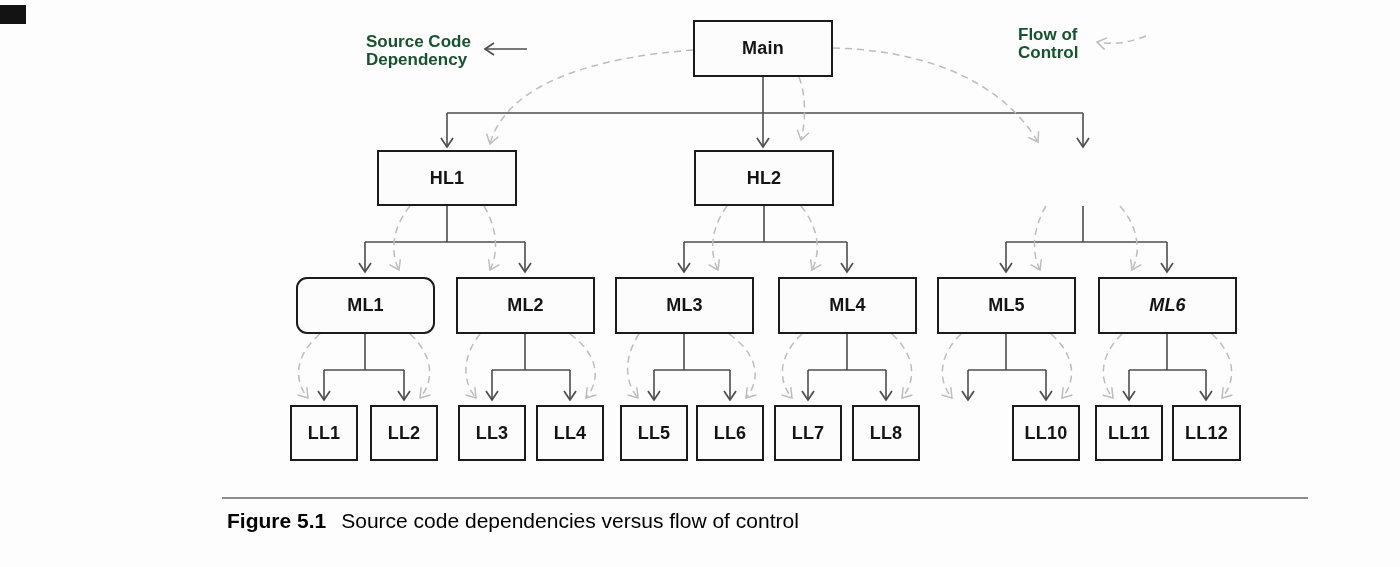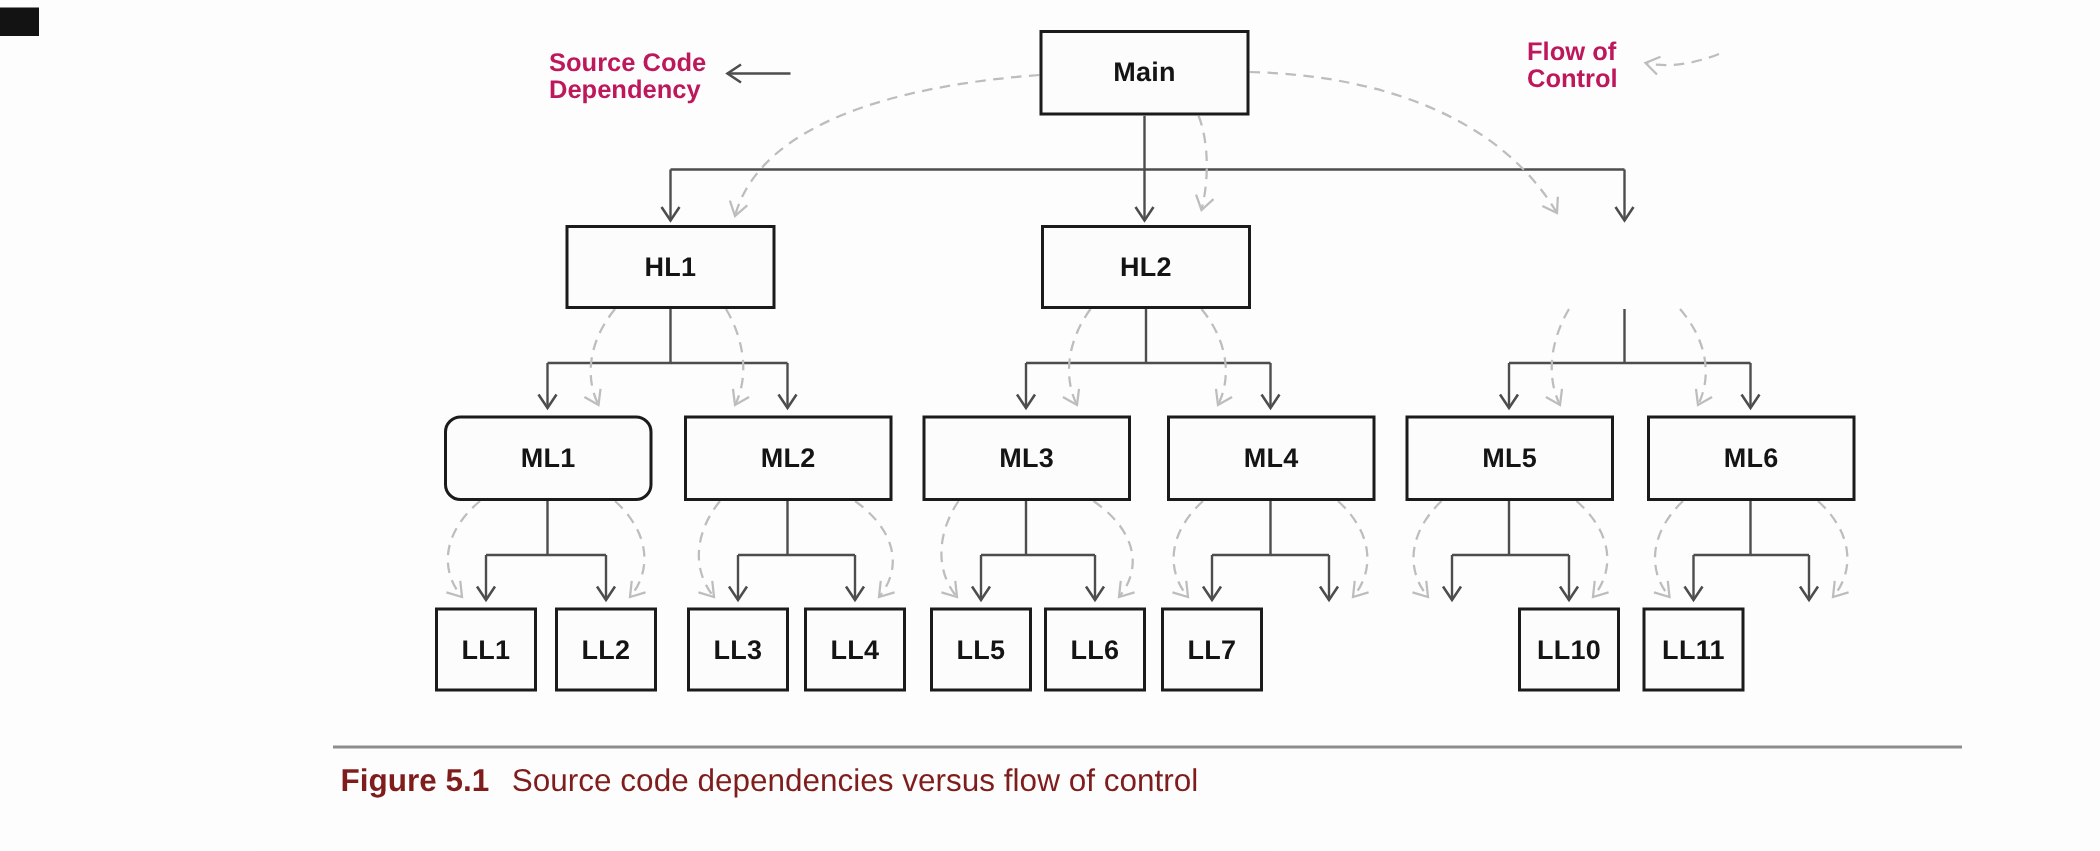--- a/index.html
+++ b/index.html
@@ -28,29 +28,29 @@
     font-size: 18px;
     color: #141414;
     letter-spacing: 0.2px;
   }
   .node.main-node { font-size: 18px; }
   .legend-label {
     position: absolute;
     font-weight: bold;
     font-size: 17px;
     line-height: 18px;
-    color: #be185d;
+    color: #14532d;
     white-space: nowrap;
   }
   .caption {
     position: absolute;
     left: 227px;
     top: 509px;
     font-size: 21px;
-    color: #7f1d1d;
+    color: #000000;
     white-space: nowrap;
   }
   .caption .caption-label {
     font-weight: bold;
     margin-right: 15px;
   }
   .caption-rule {
     position: absolute;
     left: 222px;
     top: 497px;
@@ -182,21 +182,21 @@
   </div>
   <div class="node" style="left:615px; top:277px; width:139px; height:57px;">
     <span>ML3</span>
   </div>
   <div class="node" style="left:778px; top:277px; width:139px; height:57px;">
     <span>ML4</span>
   </div>
   <div class="node" style="left:937px; top:277px; width:139px; height:57px;">
     <span>ML5</span>
   </div>
-  <div class="node" style="left:1098px; top:277px; width:139px; height:57px;">
+  <div class="node" style="left:1098px; top:277px; width:139px; height:57px;font-style:italic;">
     <span>ML6</span>
   </div>
 
   <div class="node" style="left:290px; top:405px; width:68px; height:56px;">
     <span>LL1</span>
   </div>
   <div class="node" style="left:370px; top:405px; width:68px; height:56px;align-items:center;">
     <span>LL2</span>
   </div>
   <div class="node" style="left:458px; top:405px; width:68px; height:56px;">
@@ -207,25 +207,31 @@
   </div>
   <div class="node" style="left:620px; top:405px; width:68px; height:56px;">
     <span>LL5</span>
   </div>
   <div class="node" style="left:696px; top:405px; width:68px; height:56px;">
     <span>LL6</span>
   </div>
   <div class="node" style="left:774px; top:405px; width:68px; height:56px;">
     <span>LL7</span>
   </div>
+  <div class="node" style="left:852px; top:405px; width:68px; height:56px;">
+    <span>LL8</span>
+  </div>
   <div class="node" style="left:1012px; top:405px; width:68px; height:56px;">
     <span>LL10</span>
   </div>
   <div class="node" style="left:1095px; top:405px; width:68px; height:56px;">
     <span>LL11</span>
+  </div>
+  <div class="node" style="left:1172px; top:405px; width:69px; height:56px;">
+    <span>LL12</span>
   </div>
 
   <div class="caption-rule"></div>
   <div class="caption">
     <span class="caption-label">Figure 5.1</span><span>Source code dependencies versus flow of control</span>
   </div>
 
 </div>
 
 </body></html>

